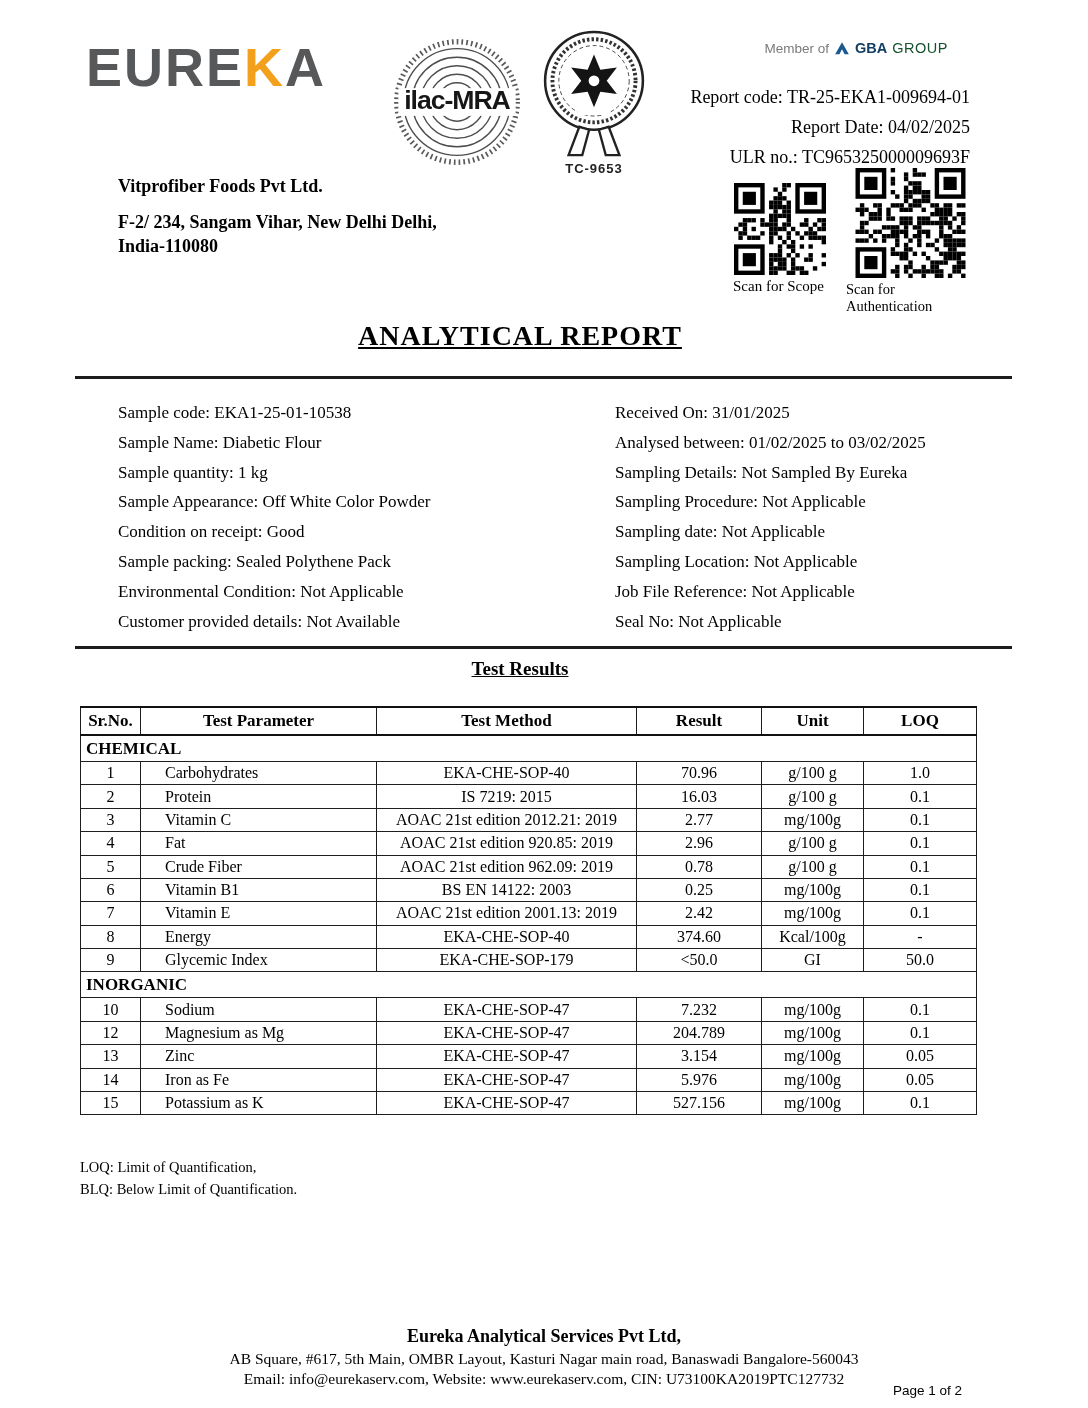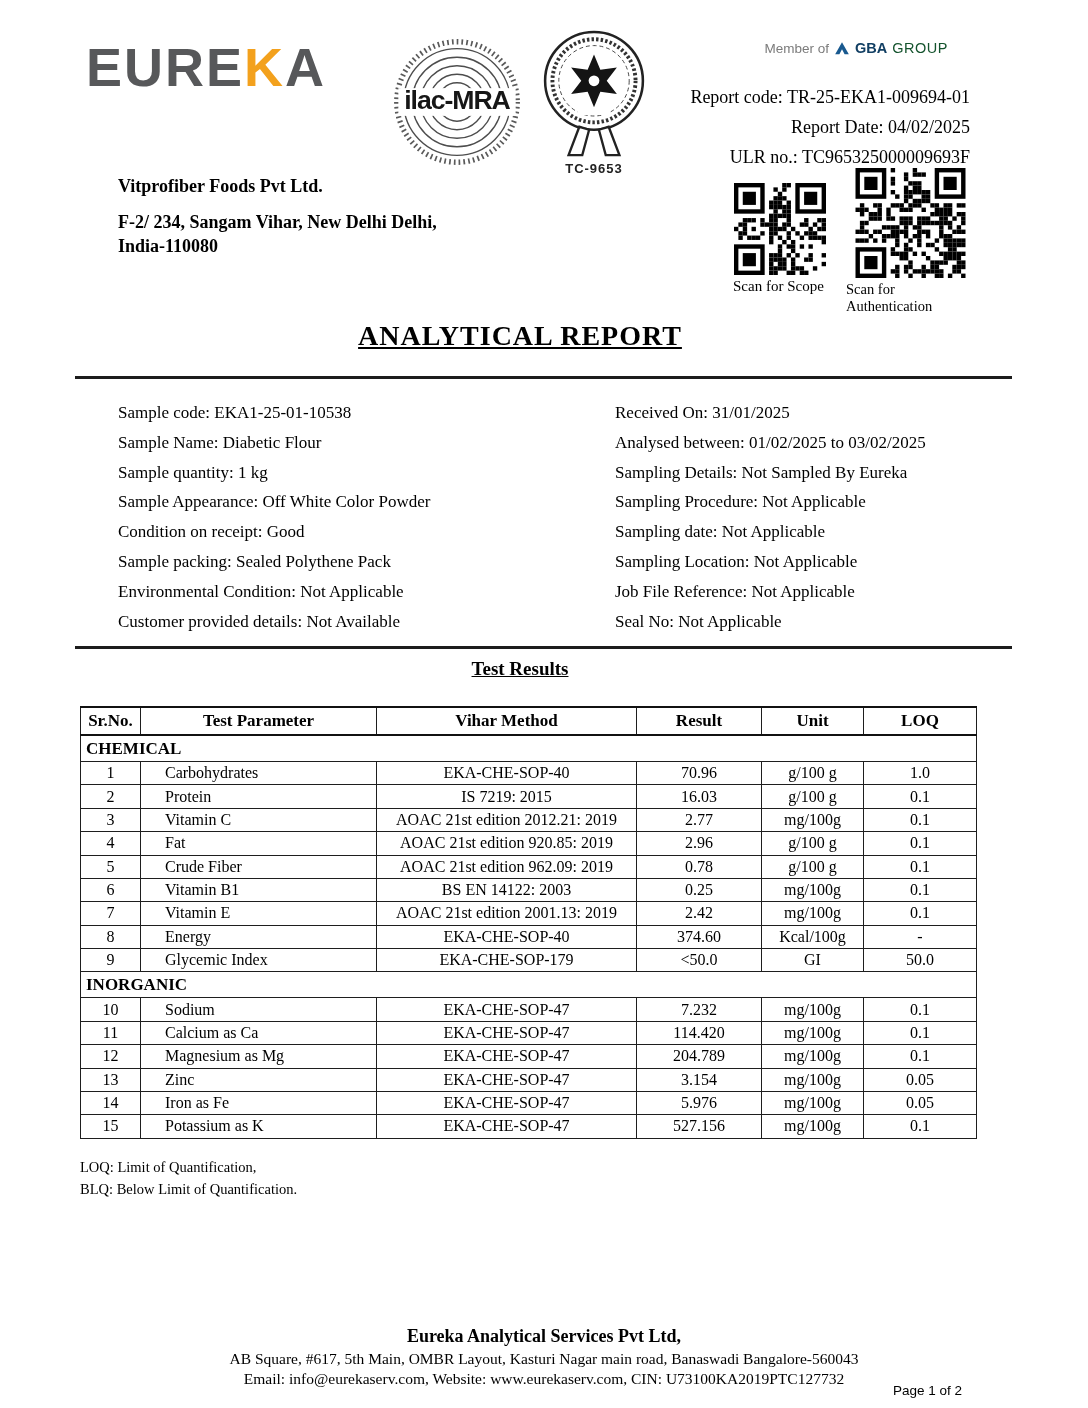--- a/index.html
+++ b/index.html
@@ -551,21 +551,21 @@
         <col style="width:236px">
         <col style="width:260px">
       <col style="width:125px">
         <col style="width:102px">
         <col style="width:113px">
     </colgroup>
     <thead>
       <tr>
           <th>Sr.No.</th>
           <th>Test Parameter</th>
-          <th>Vihar Method</th>
+          <th>Test Method</th>
           <th>Result</th>
           <th>Unit</th>
           <th>LOQ</th>
         </tr>
     </thead>
     <tbody>
         <tr class="section-row">
           <td colspan="6">CHEMICAL</td>
         </tr>
         <tr>
@@ -645,28 +645,20 @@
         </tr>
         <tr>
           <td class="c0">10</td>
           <td class="c1">Sodium</td>
           <td class="c2">EKA-CHE-SOP-47</td>
           <td class="c3">7.232</td>
           <td class="c4">mg/100g</td>
           <td class="c5">0.1</td>
         </tr>
         <tr>
-          <td class="c0">11</td>
-          <td class="c1">Calcium as Ca</td>
-          <td class="c2">EKA-CHE-SOP-47</td>
-          <td class="c3">114.420</td>
-          <td class="c4">mg/100g</td>
-          <td class="c5">0.1</td>
-        </tr>
-        <tr>
           <td class="c0">12</td>
           <td class="c1">Magnesium as Mg</td>
           <td class="c2">EKA-CHE-SOP-47</td>
           <td class="c3">204.789</td>
           <td class="c4">mg/100g</td>
           <td class="c5">0.1</td>
         </tr>
         <tr>
           <td class="c0">13</td>
           <td class="c1">Zinc</td>

